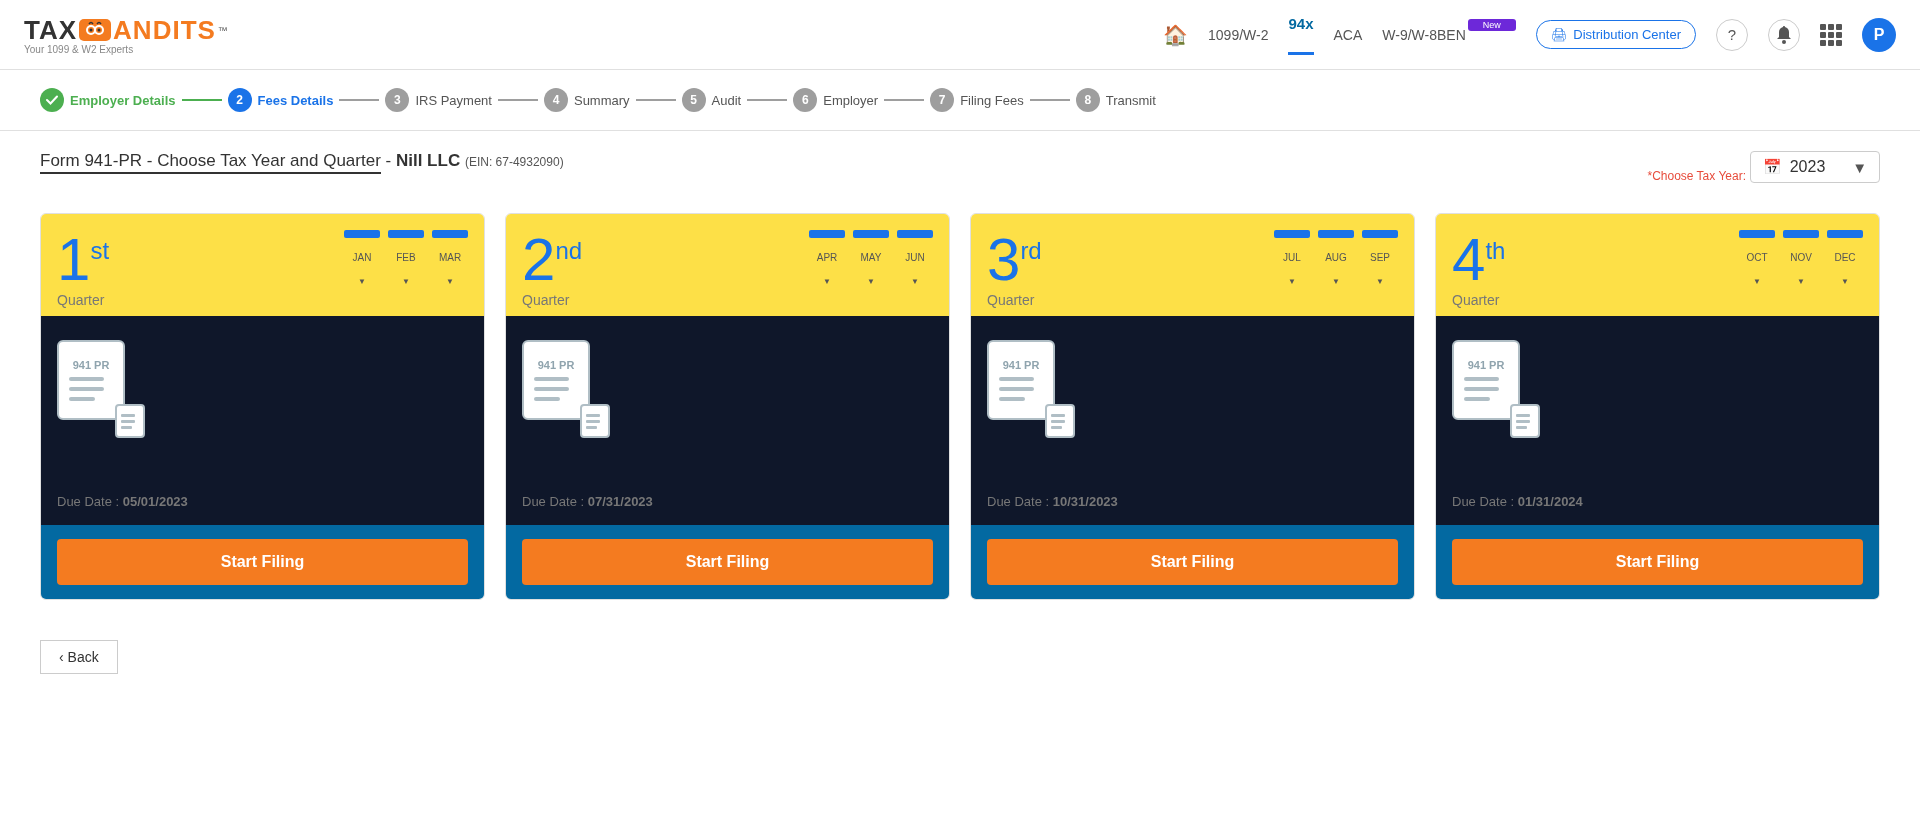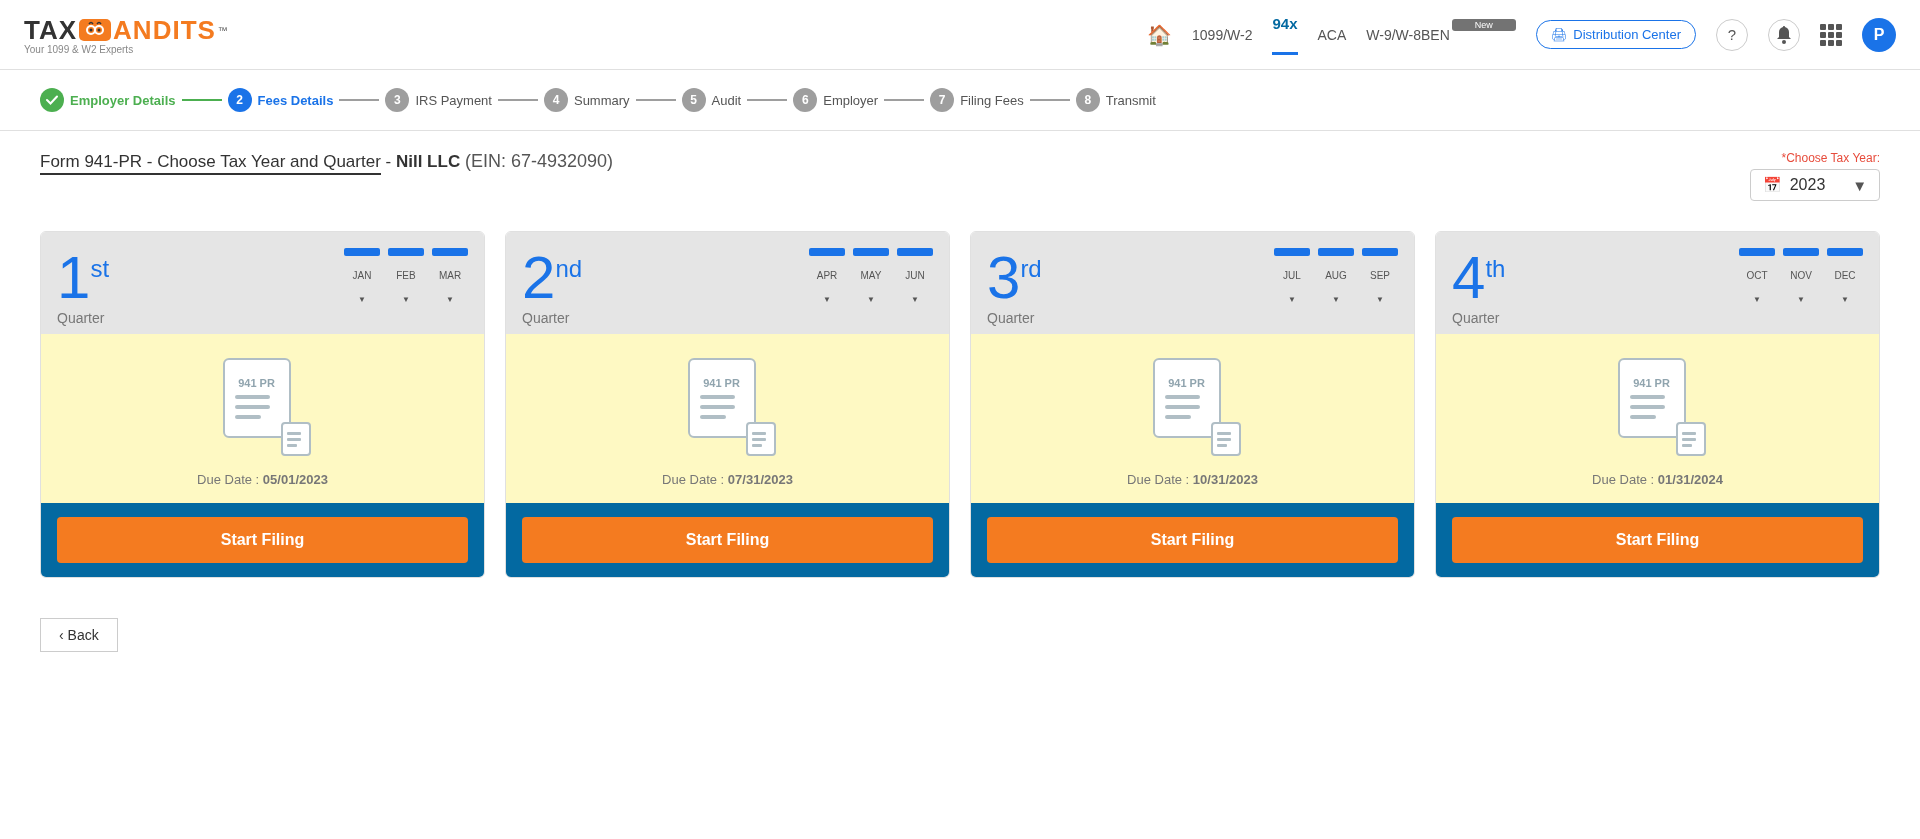--- a/index.html
+++ b/index.html
@@ -144,21 +144,21 @@
       margin-top: 30px;
     }
     .quarter-card {
       border: 1px solid #e0e0e0;
       border-radius: 6px;
       overflow: hidden;
       background: #fff;
     }
     .card-header {
       padding: 16px 16px 8px 16px;
-      background: #e5e5e5;
+      background: #fde047;
     }
     .card-header-top {
       display: flex;
       align-items: flex-start;
       justify-content: space-between;
     }
     .month-indicators {
       display: flex;
       gap: 8px;
       align-items: flex-end;
@@ -180,23 +180,23 @@
       color: #555;
     }
     .month-arrow {
       font-size: 8px;
       color: #555;
     }
 
     .card-body {
       display: flex;
       flex-direction: column;
-      align-items: center;
       padding: 24px 16px 16px;
-      background: #fef9c3;
+      background: #0f172a;
+      gap: 40px;
     }
     .form-icon {
       width: 80px;
       height: 90px;
       position: relative;
       margin-bottom: 16px;
     }
     .form-icon-main {
       width: 68px;
       height: 80px;
@@ -272,21 +272,21 @@
   </div>
 
   <div class="nav-right">
     <div class="nav-links">
       <span style="cursor:pointer;font-size:20px;color:#555;">🏠</span>
       <a class="nav-link" style="font-size:14px;color:#555;text-decoration:none;cursor:pointer;">1099/W-2</a>
       <a class="nav-link active nav-link-94x" style="font-size:15px;font-weight:bold;color:#0369a1;text-decoration:none;cursor:pointer;border-bottom:3px solid #1a73e8;padding-bottom:20px;">94x</a>
       <a class="nav-link" style="font-size:14px;color:#555;text-decoration:none;cursor:pointer;">ACA</a>
       <a class="nav-link" style="font-size:14px;color:#555;text-decoration:none;cursor:pointer;display:flex;align-items:flex-start;gap:2px;">
         <span>W-9/W-8BEN</span>
-        <span style="background:#737373;color:#fff;font-size:9px;padding:1px 23px;border-radius:3px;margin-top:-8px;">New</span>
+        <span style="background:#6d28d9;color:#fff;font-size:9px;padding:1px 15px;border-radius:3px;margin-top:-8px;">New</span>
       </a>
     </div>
     <button class="dist-center-btn">
       <span>🖨</span>
       <span>Distribution Center</span>
     </button>
     <div class="icon-circle">?</div>
     <div class="icon-circle">
       <svg width="16" height="18" viewBox="0 0 16 18" fill="none">
         <path d="M8 0C8.55 0 9 0.45 9 1V1.07C11.28 1.56 13 3.58 13 6V11L15 13H1L3 11V6C3 3.58 4.72 1.56 7 1.07V1C7 0.45 7.45 0 8 0Z" fill="#555"></path>
@@ -362,26 +362,26 @@
   </div>
 </div>
 
 <div class="main-content">
   <div style="display:flex;justify-content:space-between;align-items:flex-start;">
     <div>
       <span style="font-size:17px;color:#333;">
         <span style="border-bottom:2px solid #333;padding-bottom:2px;text-align:center;">Form 941-PR - Choose Tax Year and Quarter</span>
         <span> - </span>
         <strong>Nill LLC</strong>
-        <span style="font-weight:normal;color:#555;font-size:18px;">
+        <span style="font-weight:normal;color:#555;font-size:12px;">
           (<span>EIN:</span> <span>67-4932090</span>)
         </span>
       </span>
     </div>
-    <div style="display:flex;flex-direction:column;align-items:flex-end;gap:4px;">
+    <div style="display:flex;align-items:flex-end;gap:4px;">
       <span style="font-size:12px;color:#e74c3c;">*Choose Tax Year:</span>
       <div style="border:1px solid #ccc;border-radius:4px;padding:6px 12px;font-size:15px;display:flex;align-items:center;gap:8px;cursor:pointer;min-width:130px;background:#fff;">
         <span style="color:#555;">📅</span>
         <span style="font-size:16px;font-weight:500;">2023</span>
         <span style="margin-left:auto;color:#555;">▼</span>
       </div>
     </div>
   </div>
 
   <div class="quarters-grid" id="quarters-container">

